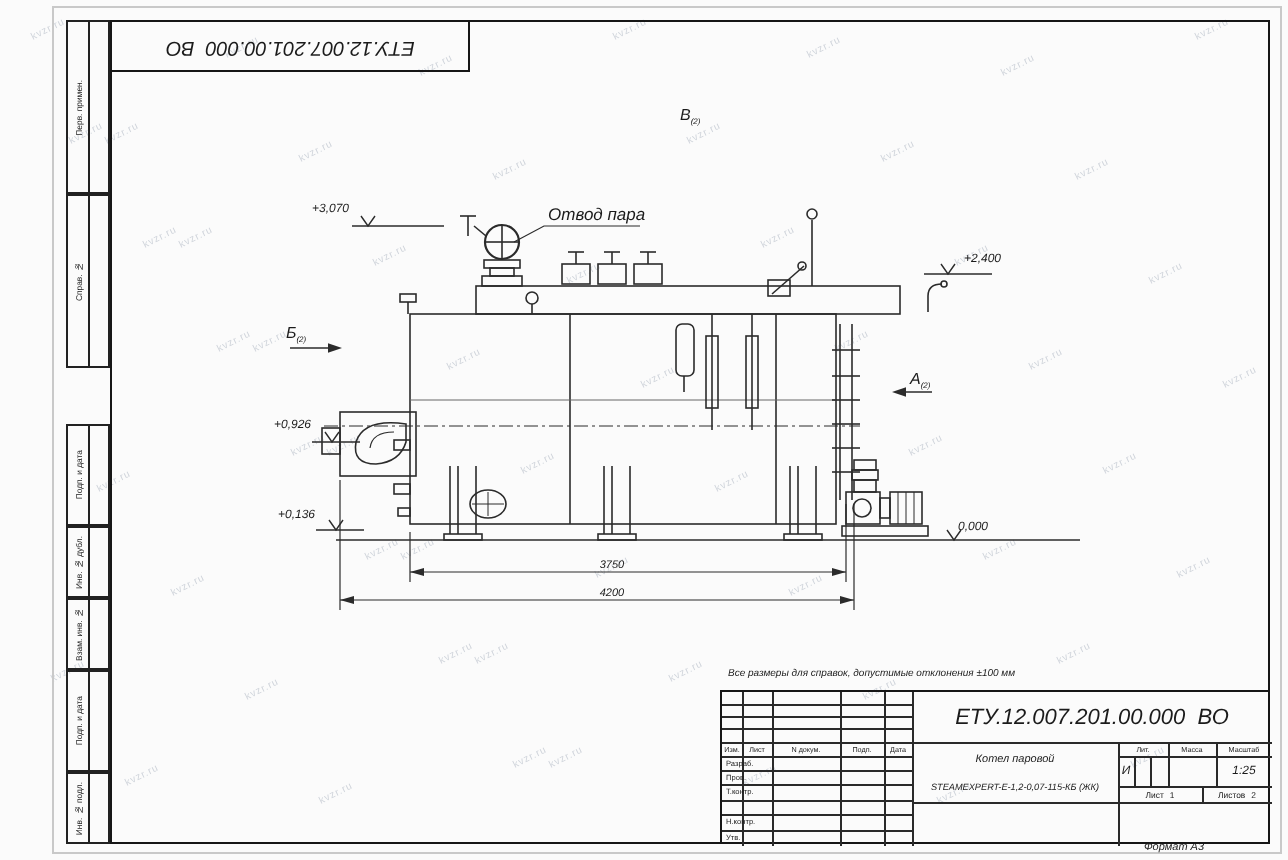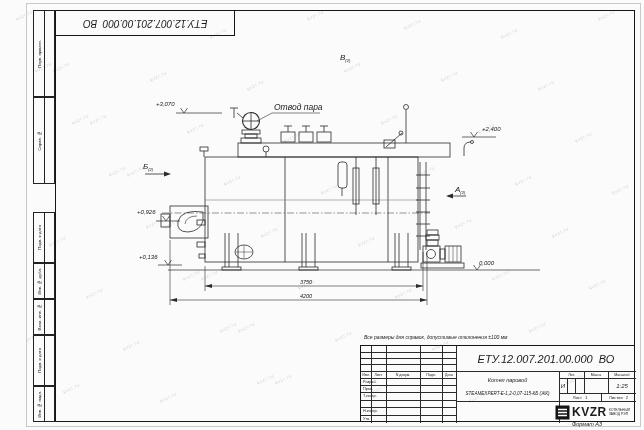--- a/index.html
+++ b/index.html
@@ -376,29 +376,16 @@
 
     <div class="cell t42" style="left:198px;top:47px;width:42px;height:8px;gap:3px">
       <span>Лист</span>
         <span>1</span>
     </div>
     <div class="cell t42" style="left:240px;top:47px;width:35px;height:8px;gap:3px">
       <span>Листов</span>
         <span>2</span>
     </div>
 
-    <div class="cell" style="left:188px;top:55px;width:87px;height:22px">
-      <div class="logo">
-        <svg width="15" height="15" viewBox="0 0 15 15">
-          <rect x="0.5" y="0.5" width="14" height="14" fill="#141414"></rect>
-          <path d="M3,4.5 h9 M3,7.5 h9 M3,10.5 h9" stroke="#ffffff" stroke-width="1.4"></path>
-        </svg>
-        <span style="font-size:12px;font-weight:bold;letter-spacing:.5px">KVZR</span>
-        <span style="display:flex;flex-direction:column;font-size:3.4px;line-height:1.2">
-          <span>КОТЕЛЬНЫЙ</span>
-          <span>ЗАВОД РЭП</span>
-        </span>
-      </div>
-    </div>
   </div>
 
   <div class="abs fmt">Формат А3</div>
 </div>
 
 </body></html>

